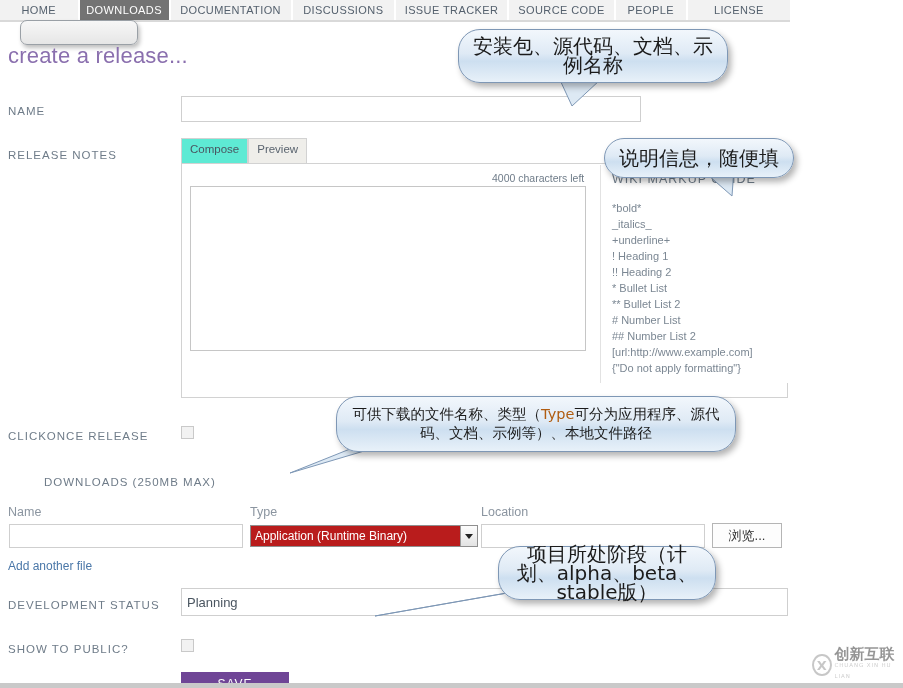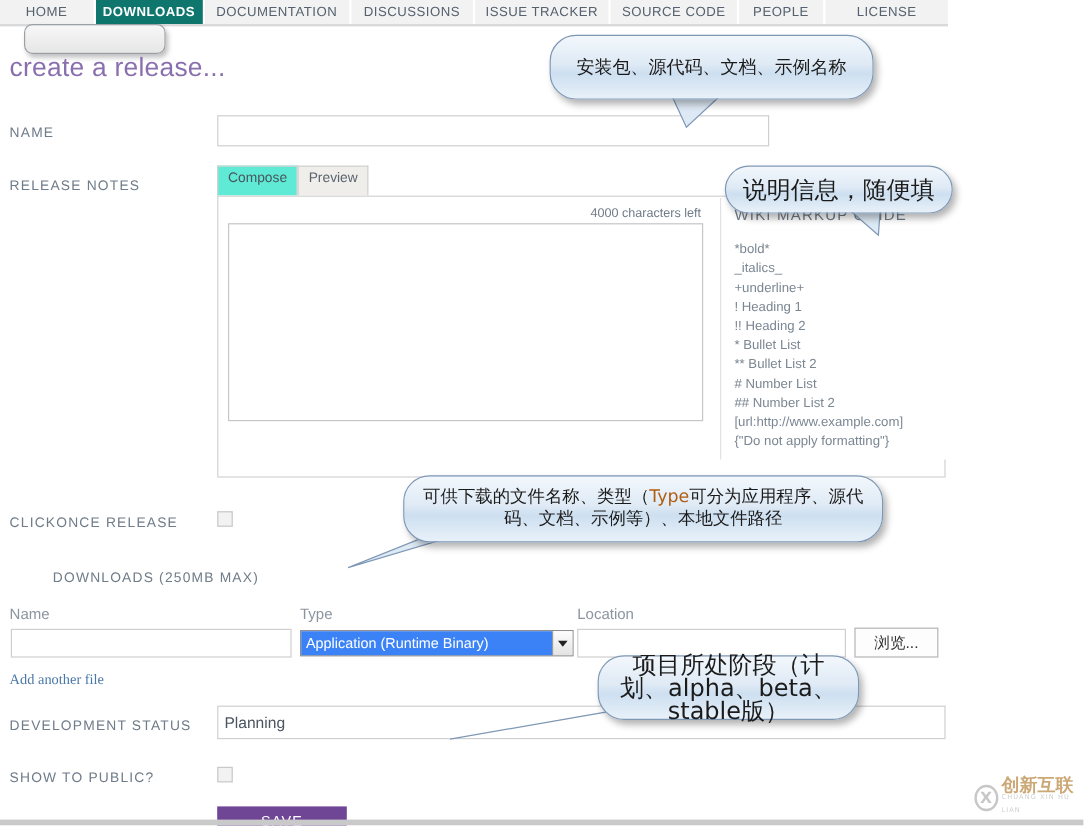--- a/index.html
+++ b/index.html
@@ -18,21 +18,21 @@
     position: absolute; left:0; top:0; width:790px; height:20px;
     display:flex; align-items:stretch;
   }
   .nav-tab {
     font-size: 11px; letter-spacing: .4px;
     color:#55616e; background:#f2f2f2;
     border-right:2px solid #ffffff;
     display:flex; align-items:center; justify-content:center;
     padding: 0 10px; white-space:nowrap;
   }
-  .nav-tab.active { background:#0f766e; color:#ffffff; font-weight:bold; }
+  .nav-tab.active { background:#737373; color:#ffffff; font-weight:normal; }
   #nav-underline {
     position:absolute; left:0; top:20px; width:790px; height:2px;
     background:#d9d9d9;
   }
 
   
   #page-title {
     position:absolute; left:8px; top:43px;
     font-size:22px; color:#8a6fae; font-weight:normal;
     font-family:"Liberation Sans", sans-serif;
@@ -102,21 +102,21 @@
     background:#f2f2f2; border:1px solid #c9c9c9;
   }
 
   
   #type-select {
     position:absolute; left:250px; top:525px; width:228px; height:22px;
     border:1px solid #8f8f8f; background:#fff;
     display:flex; align-items:stretch;
   }
   #type-select-value {
-    flex:1; background:#3b82f6; color:#ffffff;
+    flex:1; background:#b91c1c; color:#ffffff;
     font-size:12px; line-height:20px; padding-left:4px;
     white-space:nowrap; overflow:hidden;
     font-family:"Liberation Sans", sans-serif;
   }
   #type-select-arrow {
     width:17px; background:linear-gradient(#fdfdfd,#e3e3e3);
     border-left:1px solid #9a9a9a;
     display:flex; align-items:center; justify-content:center;
   }
   #type-select-arrow i {
@@ -179,21 +179,21 @@
     opacity:.55;
   }
   #wm-circle {
     width:22px;height:22px;border-radius:50%;
     border:2px solid #9b9b9b; color:#9b9b9b;
     font-size:13px; font-weight:bold;
     display:flex;align-items:center;justify-content:center;
     font-family:"DejaVu Sans", sans-serif;
   }
   #wm-text { line-height:11px; }
-  #wm-cn { font-size:15px; color:#a16207; font-family:"DejaVu Sans",sans-serif; font-weight:bold;}
+  #wm-cn { font-size:15px; color:#404040; font-family:"DejaVu Sans",sans-serif; font-weight:bold;}
   #wm-en { font-size:5.5px; color:#a8a8a8; letter-spacing:.9px; font-family:"DejaVu Sans",sans-serif;}
 
   #bottom-bar {
     position:absolute; left:0; top:683px; width:903px; height:5px;
     background:#c9c9c9;
   }
 </style>
 </head>
 <body>
 
@@ -277,38 +277,38 @@
       <i></i>
     </div>
 </div>
 
 <input class="txtinput" style="left: 481px; top: 524px; width: 224px; height: 24px;" value="">
 
 <div id="browse-btn">
     <span>浏览...</span>
   </div>
 
-<div class="link" style="left:8px; top:559px;font-family:Liberation Serif, serif;">Add another file</div>
+<div class="link" style="left:8px; top:559px;">Add another file</div>
 
 <div class="flabel" style="left:8px; top:599px;">DEVELOPMENT STATUS</div>
 <div class="txtinput" style="left:181px; top:588px; width:607px; height:28px; display:flex; align-items:center; font-size:13px; color:#4a5560;">
   <span>Planning</span>
 </div>
 
 <div class="flabel" style="left:8px; top:643px;">SHOW TO PUBLIC?</div>
 <div class="chk" style="left:181px; top:639px;"></div>
 
 <div id="save-btn">
     <span>SAVE</span>
   </div>
 
 <svg class="tail" style="left:560px; top:80px; width:60px; height:30px;">
   <polygon points="0,0 40,0 12,26" fill="#dde9f4" stroke="#7e97b5" stroke-width="1"></polygon>
 </svg>
-<div class="callout" style="left:458px; top:29px; width:270px; height:54px; font-size:15px;">安装包、源代码、文档、示例名称</div>
+<div class="callout" style="left:458px; top:29px; width:270px; height:54px; font-size:20px;">安装包、源代码、文档、示例名称</div>
 
 <svg class="tail" style="left:700px; top:168px; width:60px; height:32px;">
   <polygon points="0,0 34,0 32,28" fill="#dde9f4" stroke="#7e97b5" stroke-width="1"></polygon>
 </svg>
 <div class="callout" style="left:604px; top:138px; width:190px; height:40px; font-size:20px;">说明信息，随便填</div>
 
 <svg class="tail" style="left:290px; top:435px; width:130px; height:40px;">
   <polygon points="128,0 90,2 0,38" fill="#dde9f4" stroke="#7e97b5" stroke-width="1"></polygon>
 </svg>
 <div class="callout" style="left:336px; top:396px; width:400px; height:56px; font-size:14.5px;">

